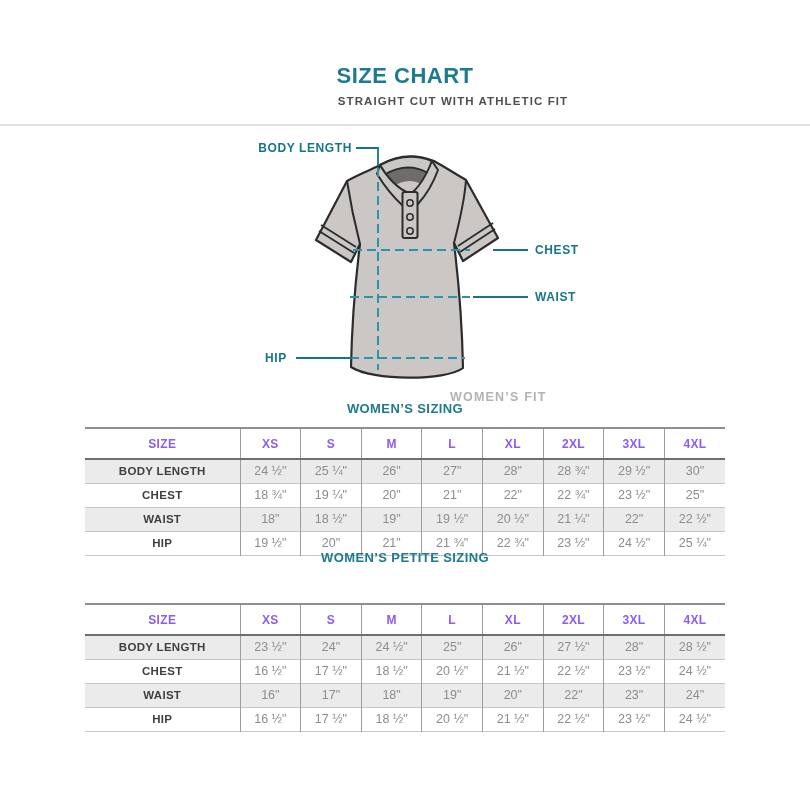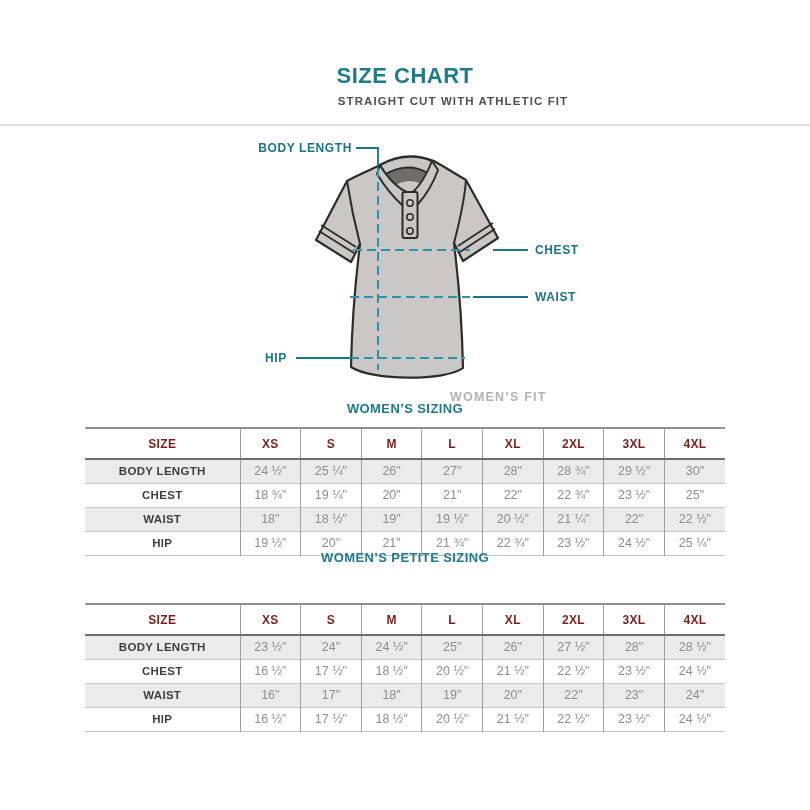--- a/index.html
+++ b/index.html
@@ -43,21 +43,21 @@
   .section-title-2 { top: 550px; }
   .sizing-table {
     position: absolute; left: 85px; width: 640px;
     border-collapse: collapse; table-layout: fixed;
     border-top: 2px solid #8f8f8f;
   }
   .table-1 { top: 427px; }
   .table-2 { top: 603px; }
   .sizing-table th, .sizing-table td { text-align: center; vertical-align: middle; }
   .sizing-table thead th {
-    height: 31px; font-size: 12px; font-weight: 700; color: #7f1d1d;
+    height: 31px; font-size: 12px; font-weight: 700; color: #8b5cf6;
     border-bottom: 2px solid #6e6e6e; letter-spacing: 0.3px;
   }
   .sizing-table thead th:first-child { width: 155px; }
   .sizing-table tbody tr { height: 24px; border-bottom: 1px solid #c6c6c6; }
   .sizing-table tbody tr:nth-child(odd) { background: #ebebeb; }
   .sizing-table tbody th {
     font-size: 11.5px; font-weight: 700; color: #3f3f3f; letter-spacing: 0.3px;
   }
   .sizing-table tbody td { font-size: 12.5px; color: #8d8d8d; }
   .sizing-table th:not(:first-child), .sizing-table td { border-left: 1px solid #9d9d9d; }

